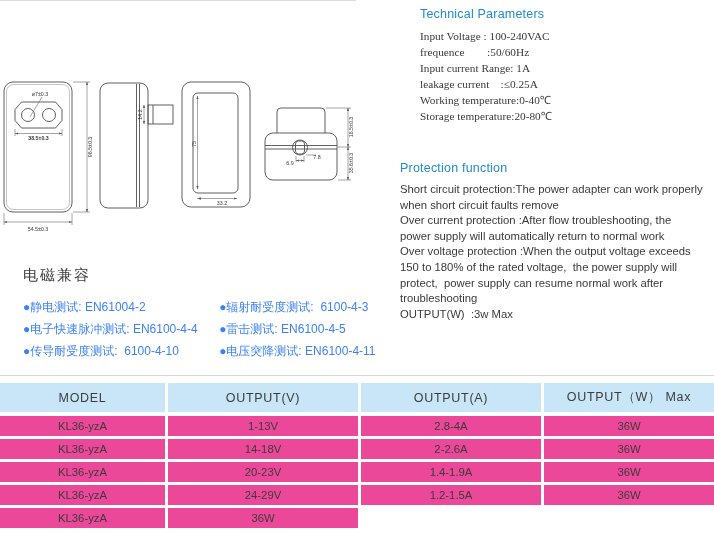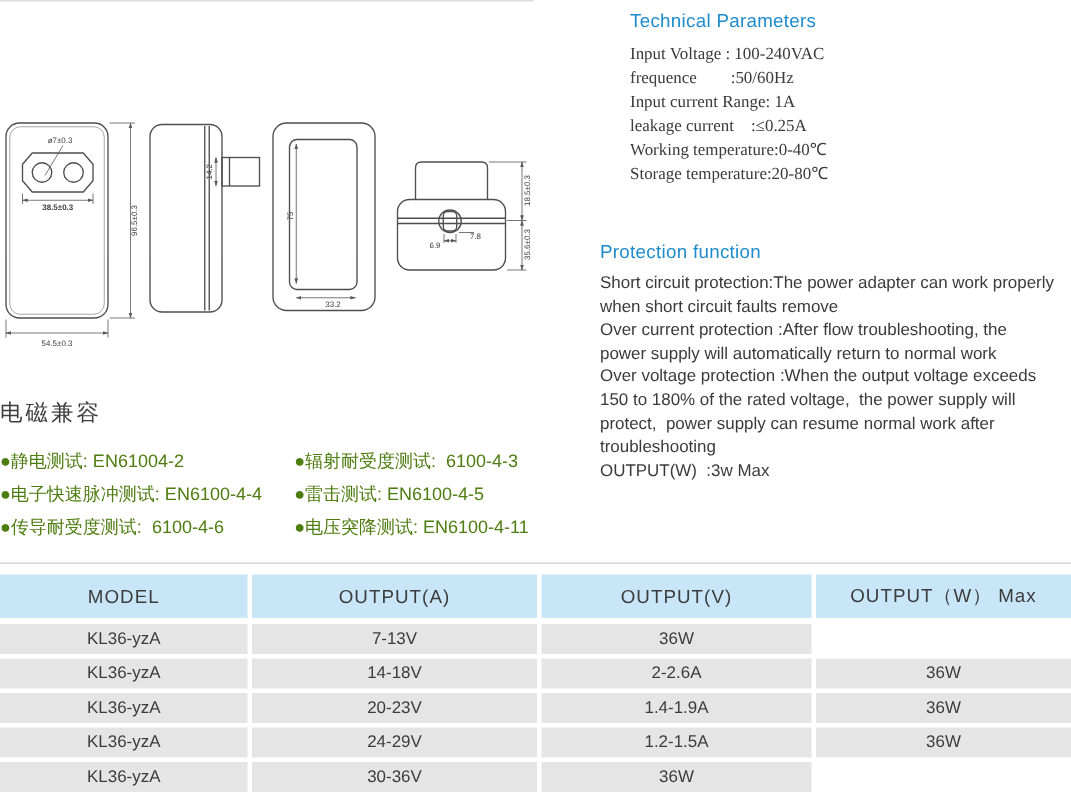--- a/index.html
+++ b/index.html
@@ -20,35 +20,35 @@
   .dtb { font-weight:bold; }
 
   
   .sec-title { color:#1e8ccc; font-size:12.5px; letter-spacing:0.2px; margin-bottom:7px; }
   .tech { position:absolute; left:420px; top:7px; width:312px; }
   .tech .line { font-size:11.3px; color:#3a3a3a; line-height:16px; white-space:pre;font-family:Liberation Serif, serif; }
   .prot { position:absolute; left:400px; top:161px; width:316px; }
   .prot .line { font-size:11.3px; color:#3a3a3a; line-height:15.6px; white-space:pre-wrap; }
 
   
-  .emc { position:absolute; left:0; top:266px; width:388px; }
+  .emc { position:absolute; left:23px; top:266px; width:388px; }
   .emc-title { font-size:15px; color:#3d3d3d; letter-spacing:2px; margin-bottom:11px; }
   .emc-cols { display:flex; }
   .emc-col-left { width:190px; }
   .emc-col-right { width:198px;margin-left:12px; }
-  .emc .item { font-size:12px; color:#4d7c0f; line-height:22px; white-space:pre; }
+  .emc .item { font-size:12px; color:#3b82f6; line-height:22px; white-space:pre; }
 
   
   .table { position:absolute; left:0; top:383px; width:712px; }
   .thead, .tr { display:grid; grid-template-columns:165px 190px 180px 170px; column-gap:3px; }
   .th { height:29px; background:#c8e6f8; display:flex; align-items:center; justify-content:center;
         font-size:12.5px; letter-spacing:0.7px; color:#3c3c3c; }
   .tr { margin-top:3px; }
   .tr:first-child { margin-top:4px; }
-  .td { height:20px; background:#e5e5e5; display:flex; align-items:center; justify-content:center;
+  .td { height:20px; background:#ec4899; display:flex; align-items:center; justify-content:center;
         font-size:11.3px; color:#3c3c3c; }
 </style>
 </head>
 <body>
 
 <div class="page">
 
   <div class="topline"></div>
   <div class="divline"></div>
 
@@ -151,41 +151,42 @@
         <div class="line">OUTPUT(W)  :3w Max</div>
       </div>
   </div>
 
   <div class="emc">
     <div class="emc-title">电磁兼容</div>
     <div class="emc-cols">
       <div class="emc-col-left">
           <div class="item">●静电测试: EN61004-2</div>
           <div class="item">●电子快速脉冲测试: EN6100-4-4</div>
-          <div class="item">●传导耐受度测试:  6100-4-6</div>
+          <div class="item">●传导耐受度测试:  6100-4-10</div>
         </div>
       <div class="emc-col-right">
           <div class="item">●辐射耐受度测试:  6100-4-3</div>
           <div class="item">●雷击测试: EN6100-4-5</div>
           <div class="item">●电压突降测试: EN6100-4-11</div>
         </div>
     </div>
   </div>
 
   <div class="table">
     <div class="thead">
         <div class="th">MODEL</div>
+        <div class="th">OUTPUT(V)</div>
         <div class="th">OUTPUT(A)</div>
-        <div class="th">OUTPUT(V)</div>
         <div class="th">OUTPUT（W） Max</div>
       </div>
     <div>
         <div class="tr">
         <div class="td">KL36-yzA</div>
-        <div class="td">7-13V</div>
+        <div class="td">1-13V</div>
+        <div class="td">2.8-4A</div>
         <div class="td">36W</div>
       </div>
         <div class="tr">
         <div class="td">KL36-yzA</div>
         <div class="td">14-18V</div>
         <div class="td">2-2.6A</div>
         <div class="td">36W</div>
       </div>
         <div class="tr">
         <div class="td">KL36-yzA</div>
@@ -194,19 +195,18 @@
         <div class="td">36W</div>
       </div>
         <div class="tr">
         <div class="td">KL36-yzA</div>
         <div class="td">24-29V</div>
         <div class="td">1.2-1.5A</div>
         <div class="td">36W</div>
       </div>
         <div class="tr">
         <div class="td">KL36-yzA</div>
-        <div class="td">30-36V</div>
         <div class="td">36W</div>
       </div>
       </div>
   </div>
 
 </div>
 
 </body></html>

